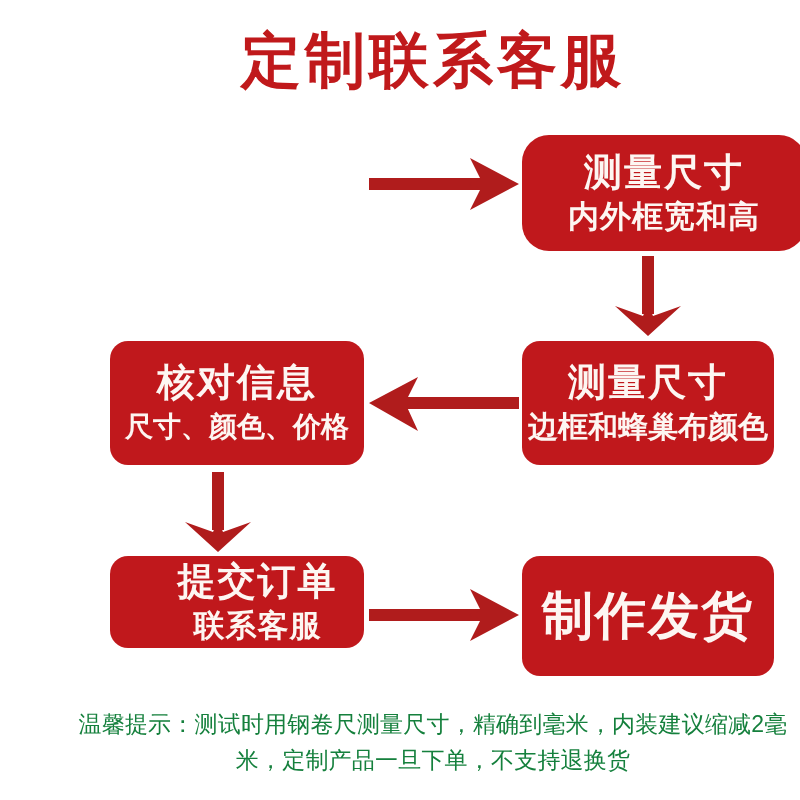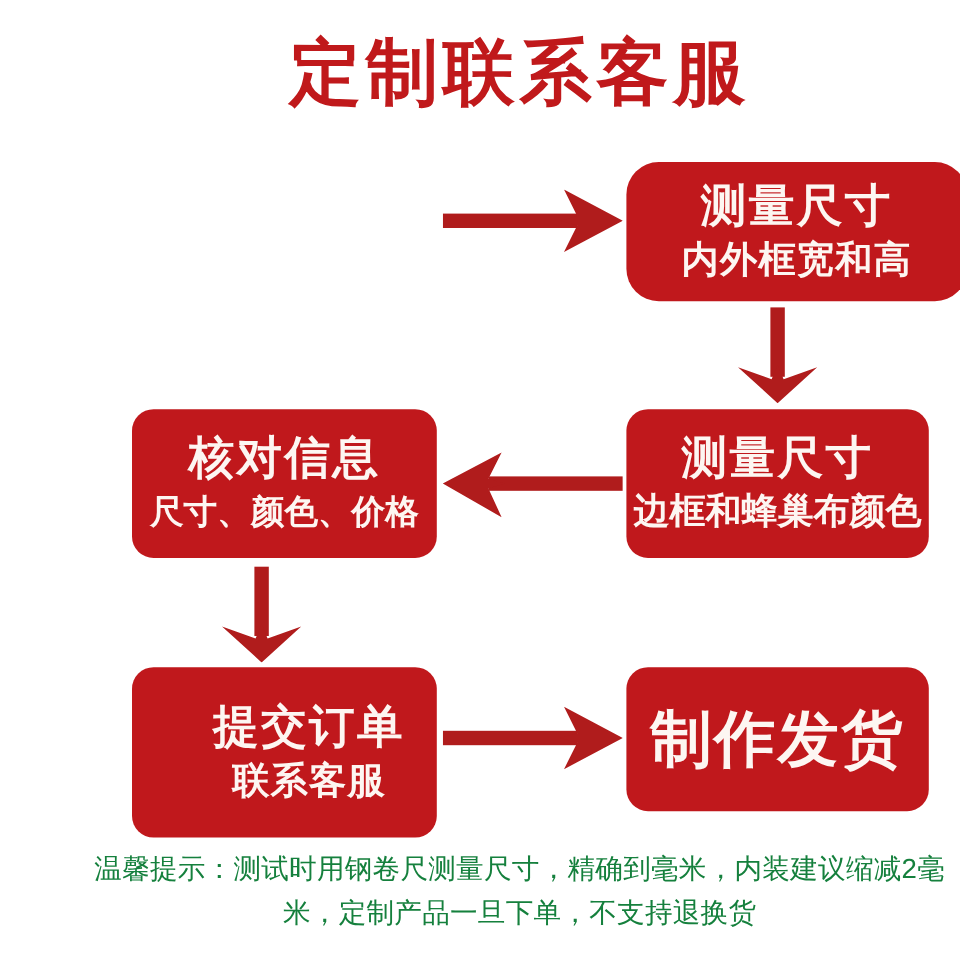--- a/index.html
+++ b/index.html
@@ -71,21 +71,21 @@
   }
   .flow-box.single .line-main {
     font-size: 51px;
   }
 
   
   #box-contact   { left: 77px;  top: 135px; width: 254px; height: 116px; }
   #box-measure   { left: 489px; top: 135px; width: 284px; height: 116px; border-radius: 27px; }
   #box-verify    { left: 77px;  top: 341px; width: 254px; height: 124px; }
   #box-color     { left: 489px; top: 341px; width: 252px; height: 124px; }
-  #box-submit    { left: 77px;  top: 556px; width: 254px; height: 142px; padding-left: 41px; }
+  #box-submit    { left: 77px;  top: 556px; width: 254px; height: 92px; padding-left: 41px; }
   #box-ship      { left: 489px; top: 556px; width: 252px; height: 120px; }
 
   
   #box-color .line-sub { font-size: 30px; letter-spacing: 0px; }
   #box-verify .line-sub { font-size: 28px; letter-spacing: 0px; }
 
   
   .arrow {
     position: absolute;
   }

